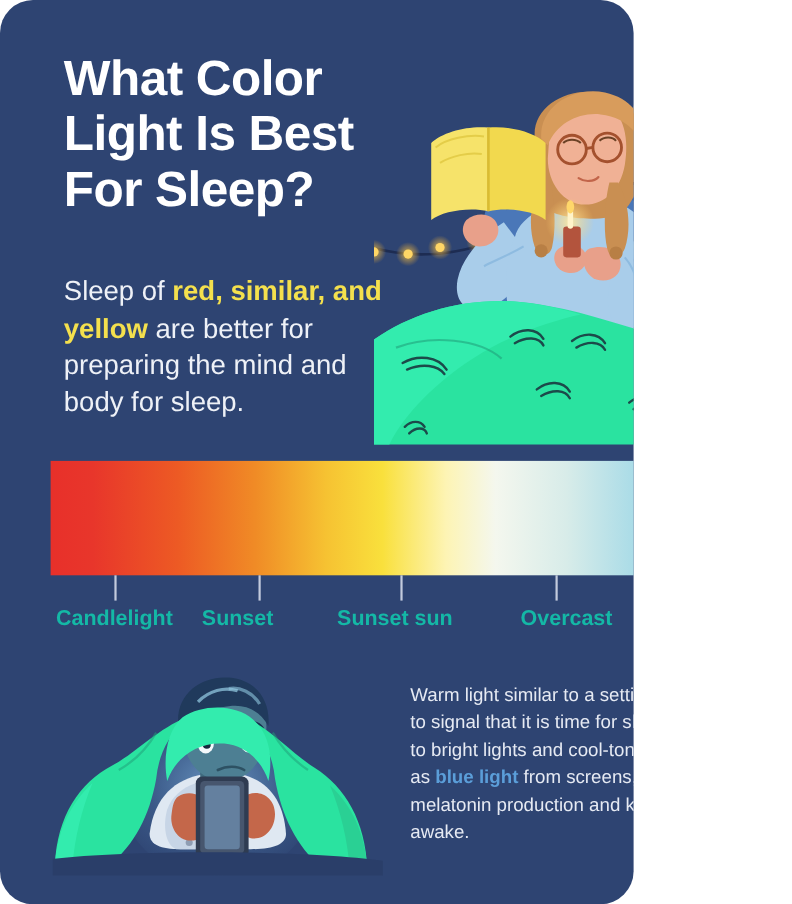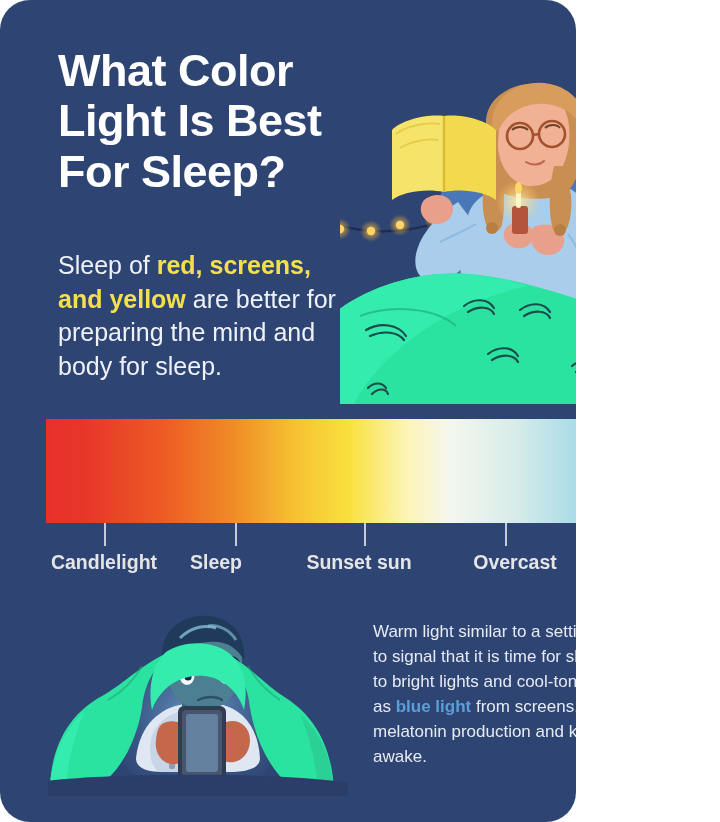--- a/index.html
+++ b/index.html
@@ -97,21 +97,21 @@
     left: 0px;
     top: 551px;
     width: 720px;
     height: 30px;
   }
   .tick-label {
     position: absolute;
     top: 0;
     font-size: 19.5px;
     font-weight: bold;
-    color: #e5e5e5;
+    color: #14b8a6;
     white-space: nowrap;
     transform: translateX(-50%);
     text-align: center;
   }
 
   
   .body-text {
     position: absolute;
     left: 350px;
     top: 620px;
@@ -316,38 +316,38 @@
         <path d="M20,286 C52,274 96,278 116,296" stroke="#1f9d78" stroke-width="2" fill="none" opacity="0.55"></path>
       </g>
     </svg>
   </div>
 
   <div class="heading">What Color
 Light Is Best
 For Sleep?</div>
 
   <div class="subtitle">
-    <span>Sleep of </span><span class="hl-yellow">red, screens,</span> <span class="hl-yellow">and yellow</span><span> are better for preparing the mind and body for sleep.</span>
+    <span>Sleep of </span><span class="hl-yellow">red, similar,</span> <span class="hl-yellow">and yellow</span><span> are better for preparing the mind and body for sleep.</span>
   </div>
 
   <div class="bar-wrap">
     <div class="bar"></div>
   </div>
 
   <div class="ticks">
     <div class="tick" style="left:9%"></div>
     <div class="tick" style="left:29.5%"></div>
     <div class="tick" style="left:49.5%"></div>
     <div class="tick" style="left:71.5%"></div>
     <div class="tick" style="left:91%"></div>
   </div>
 
   <div class="tick-labels">
     <div class="tick-label" style="left:104px">Candlelight</div>
-    <div class="tick-label" style="left:216px">Sleep</div>
+    <div class="tick-label" style="left:216px">Sunset</div>
     <div class="tick-label" style="left:359px">Sunset sun</div>
     <div class="tick-label" style="left:515px">Overcast</div>
     <div class="tick-label" style="left:650px">Light sky</div>
   </div>
 
   <div class="illus-phone">
     <svg width="300" height="200" viewBox="0 0 300 200">
       <defs>
         <radialGradient id="screenGlow" cx="50%" cy="40%" r="62%">
           <stop offset="0%" stop-color="#9fd8ff" stop-opacity="0.55"></stop>

